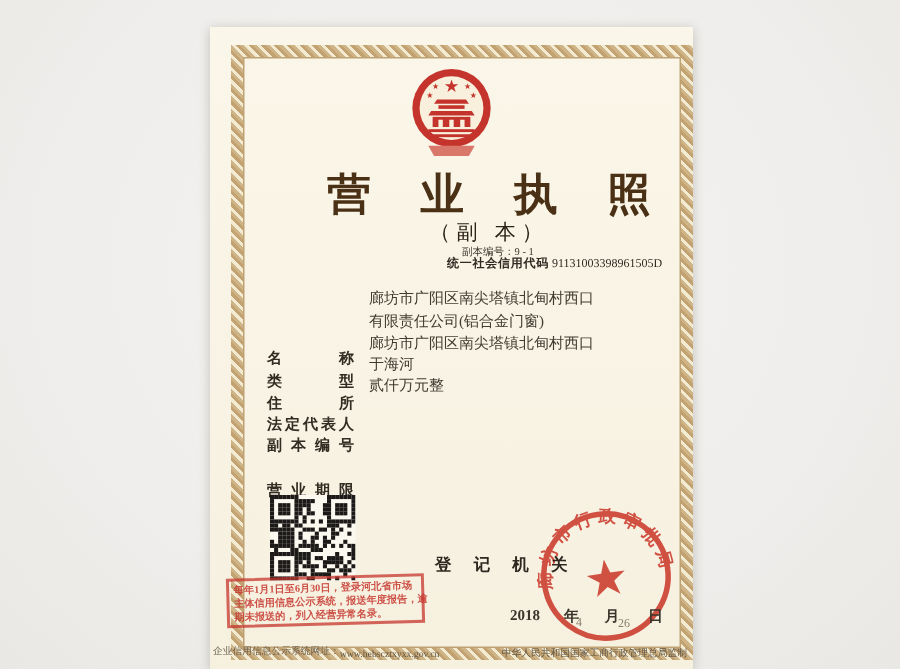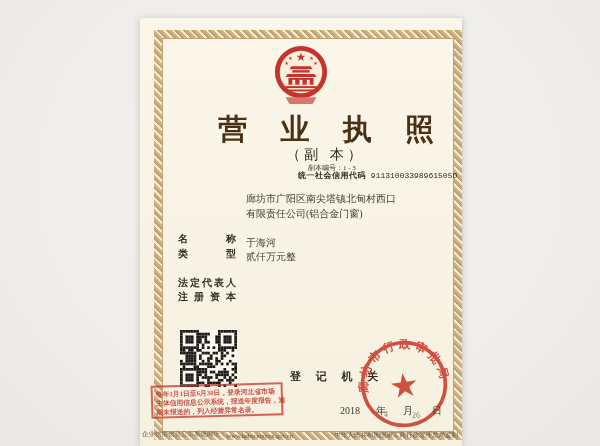--- a/index.html
+++ b/index.html
@@ -23,42 +23,42 @@
     outline-offset:-9px;
   }
   .abs{position:absolute;}
   .center{left:0;width:372px;text-align:center;}
   
   #emblem{left:132px;top:24px;width:58px;height:66px;}
   
   #title{top:92px;font-size:29px;font-weight:bold;color:#4a3014;letter-spacing:13px;text-indent:13px;}
   #copy-label{top:128px;font-size:14px;font-weight:normal;color:#2e2villa218;color:#2c2215;letter-spacing:4px;}
   #copy-number{left:168px;top:145px;font-size:7px;color:#3a332a;}
-  #credit-line{left:158px;top:152px;font-size:8px;color:#2f2a22;font-family:Liberation Mono, monospace;}
+  #credit-line{left:158px;top:152px;font-size:8px;color:#2f2a22;}
   #credit-line b{font-weight:bold;letter-spacing:.5px;}
   
   .field-row{left:38px;width:270px;height:15px;font-size:10px;color:#3c362e;}
   .f-label{display:inline-block;width:58px;text-align:justify;text-align-last:justify;font-weight:bold;color:#332c23;vertical-align:top;margin-top:40px;}
   .f-value{display:inline-block;margin-left:10px;width:198px;vertical-align:top;color:#413a30;}
   #row7 .f-value{font-size:9px;line-height:11px;}
   
   #qr{left:40px;top:312px;width:57px;height:57px;background:#fbf8ef;}
   
   #notice-stamp{
     left:11px;top:366px;width:132px;height:33px;
     border:2px solid rgba(197,52,44,.75);transform:rotate(-1.6deg);
     color:rgba(197,52,44,.85);font-size:6.8px;line-height:9px;
     padding:2px 3px;box-sizing:border-box;font-weight:bold;white-space:nowrap;
   }
   
   #registrar{left:150px;top:351px;font-size:11px;font-weight:bold;letter-spacing:6px;color:#2e2820;}
   
   #seal{left:218px;top:320px;width:92px;height:92px;opacity:.88;mix-blend-mode:multiply;transform:rotate(-8deg);}
   
-  .date-part{font-size:10px;color:#3a342b;font-weight:normal;text-align:center;}
+  .date-part{font-size:10px;color:#3a342b;font-weight:bold;text-align:center;}
   .date-hand{font-size:8px;color:#8a7e6c;}
   
   #footer-left{left:2px;top:412px;font-size:6.5px;color:#6b6150;}
   #footer-left .url{position:relative;top:2px;color:#5d5342;}
   #footer-right{left:168px;top:413px;width:150px;text-align:right;font-size:6.5px;color:#5f5748;}
 </style>
 </head>
 <body>
 
 <div id="stage">
@@ -80,37 +80,43 @@
       <rect x="17" y="36" width="26" height="7" fill="#c5342c"></rect>
       <rect x="21" y="38" width="3" height="5" fill="#f8f0dd"></rect>
       <rect x="28.5" y="38" width="3" height="5" fill="#f8f0dd"></rect>
       <rect x="36" y="38" width="3" height="5" fill="#f8f0dd"></rect>
       <rect x="14" y="44.5" width="32" height="2" fill="#c5342c"></rect>
       <rect x="12" y="48" width="36" height="2" fill="#c5342c"></rect>
     </svg>
 
     <div id="title" class="abs center">营 业 执 照</div>
     <div id="copy-label" class="abs center">（副  本）</div>
-    <div id="copy-number" class="abs">副本编号：1 - 3</div>
+    <div id="copy-number" class="abs">副本编号：9 - 1</div>
     <div id="credit-line" class="abs">
       <b>统一社会信用代码</b>
       <span>91131003398961505D</span>
     </div>
 
     <div class="abs field-row" style="top:174px">
       <span class="f-label">名称</span><span class="f-value">廊坊市广阳区南尖塔镇北甸村西口</span>
     </div>
     <div class="abs field-row" style="top:189px">
       <span class="f-label">类型</span><span class="f-value">有限责任公司(铝合金门窗)</span>
     </div>
+    <div class="abs field-row" style="top:204px">
+      <span class="f-label">住所</span><span class="f-value">廊坊市广阳区南尖塔镇北甸村西口</span>
+    </div>
     <div class="abs field-row" style="top:218px">
       <span class="f-label">法定代表人</span><span class="f-value">于海河</span>
     </div>
     <div class="abs field-row" style="top:232px">
-      <span class="f-label">注册资本</span><span class="f-value">贰仟万元整</span>
+      <span class="f-label">副本编号</span><span class="f-value">贰仟万元整</span>
+    </div>
+    <div class="abs field-row" style="top:262px">
+      <span class="f-label">营业期限</span><span class="f-value"></span>
     </div>
 
     <svg id="qr" class="abs" viewBox="0 0 21 21">
         <rect x="0" y="0" width="1" height="1" fill="#1c1a18"></rect>
         <rect x="1" y="0" width="1" height="1" fill="#1c1a18"></rect>
         <rect x="2" y="0" width="1" height="1" fill="#1c1a18"></rect>
         <rect x="3" y="0" width="1" height="1" fill="#1c1a18"></rect>
         <rect x="4" y="0" width="1" height="1" fill="#1c1a18"></rect>
         <rect x="5" y="0" width="1" height="1" fill="#1c1a18"></rect>
         <rect x="6" y="0" width="1" height="1" fill="#1c1a18"></rect>

